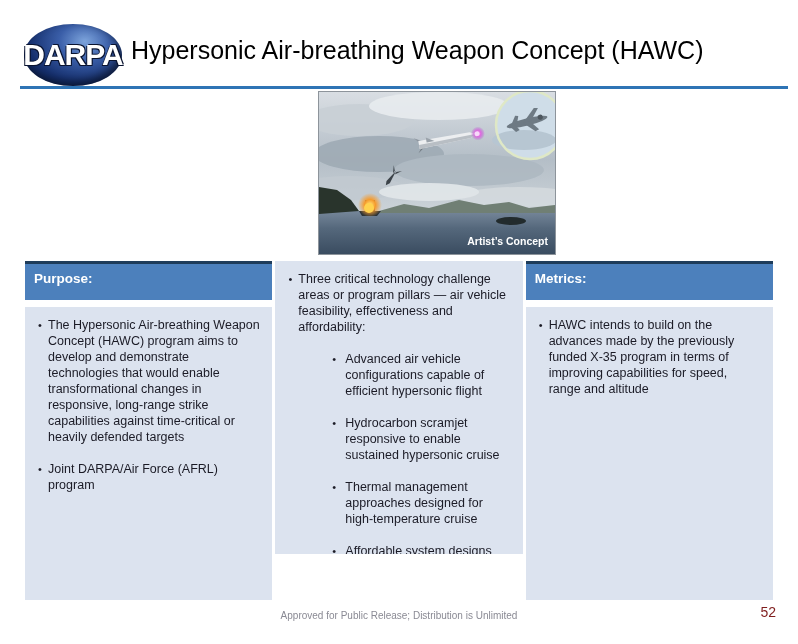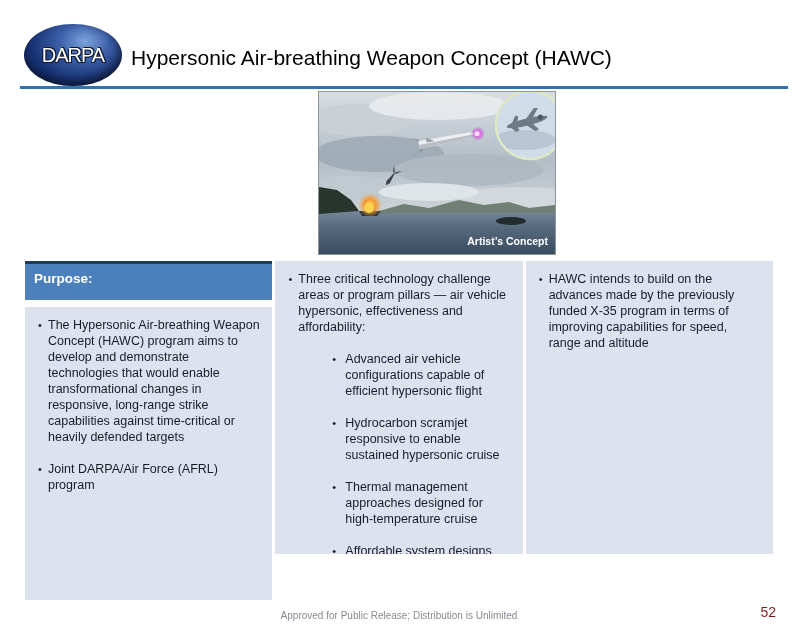--- a/index.html
+++ b/index.html
@@ -10,26 +10,26 @@
 
   
   .logo {
     position:absolute; left:24px; top:24px; width:98px; height:62px;
     border-radius:50%;
     background: radial-gradient(ellipse at 62% 28%, #7da4dc 0%, #3a5ea8 30%, #16306e 65%, #091a43 100%);
     display:flex; align-items:center; justify-content:center;
     box-shadow: inset -3px -4px 8px rgba(0,0,0,.5);
   }
   .logo span {
-    color:#ffffff; font-weight:normal; font-size:20px; letter-spacing:-1px;
+    color:#ffffff; font-weight:bold; font-size:30px; letter-spacing:-1px;
     text-shadow: 1px 1px 0 #0a1430, -1px 1px 0 #0a1430, 1px -1px 0 #0a1430;
   }
   .title {
-    position:absolute; left:131px; top:46px; width:650px;
-    font-size:21px; color:#000000; white-space:nowrap;
+    position:absolute; left:131px; top:36px; width:650px;
+    font-size:25px; color:#000000; white-space:nowrap;
   }
   .rule { position:absolute; left:20px; top:86px; width:768px; height:3px; background:#2e74b5; }
 
   
   .concept {
     position:absolute; left:277px; top:91px; width:236px; height:162px;
     border:1px solid #8d949b; background:#b9c2ca;margin-left:41px;
   }
   .concept svg { display:block; }
 
@@ -175,21 +175,21 @@
             <span class="dot">•</span>
             <span>Joint DARPA/Air Force (AFRL) program</span>
           </div>
         </div>
       </div>
 
       <div class="col">
         <div class="col-body">
           <div class="b1">
             <span class="dot">•</span>
-            <span>Three critical technology challenge areas or program pillars — air vehicle hypersonic, effectiveness and affordability:</span>
+            <span>Three critical technology challenge areas or program pillars — air vehicle feasibility, effectiveness and affordability:</span>
           </div>
           <div class="b2">
             <span class="dot">•</span>
             <span>Advanced air vehicle configurations capable of efficient hypersonic flight</span>
           </div>
           <div class="b2">
             <span class="dot">•</span>
             <span>Hydrocarbon scramjet responsive to enable sustained hypersonic cruise</span>
           </div>
           <div class="b2">
@@ -197,20 +197,21 @@
             <span>Thermal management approaches designed for high-temperature cruise</span>
           </div>
           <div class="b2">
             <span class="dot">•</span>
             <span>Affordable system designs and manufacturing</span>
           </div>
         </div>
       </div>
 
       <div class="col">
+        <div class="col-header">Metrics:</div>
         <div class="col-body">
           <div class="b1">
             <span class="dot">•</span>
             <span>HAWC intends to build on the advances made by the previously funded X-35 program in terms of improving capabilities for speed, range and altitude</span>
           </div>
         </div>
       </div>
 
     </div>
   </div>

